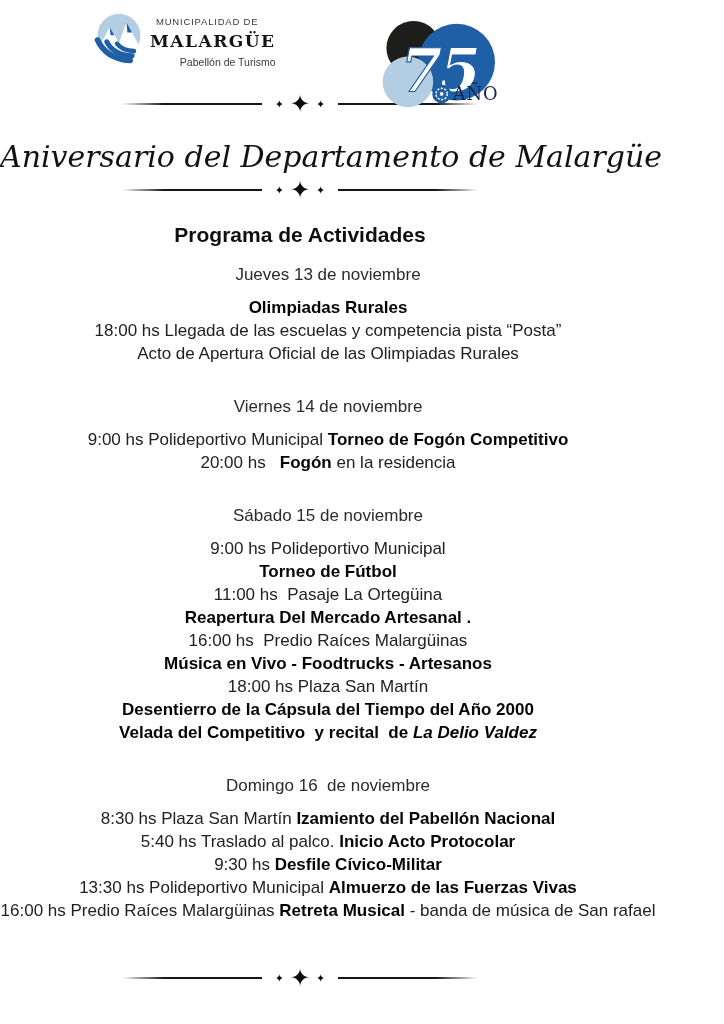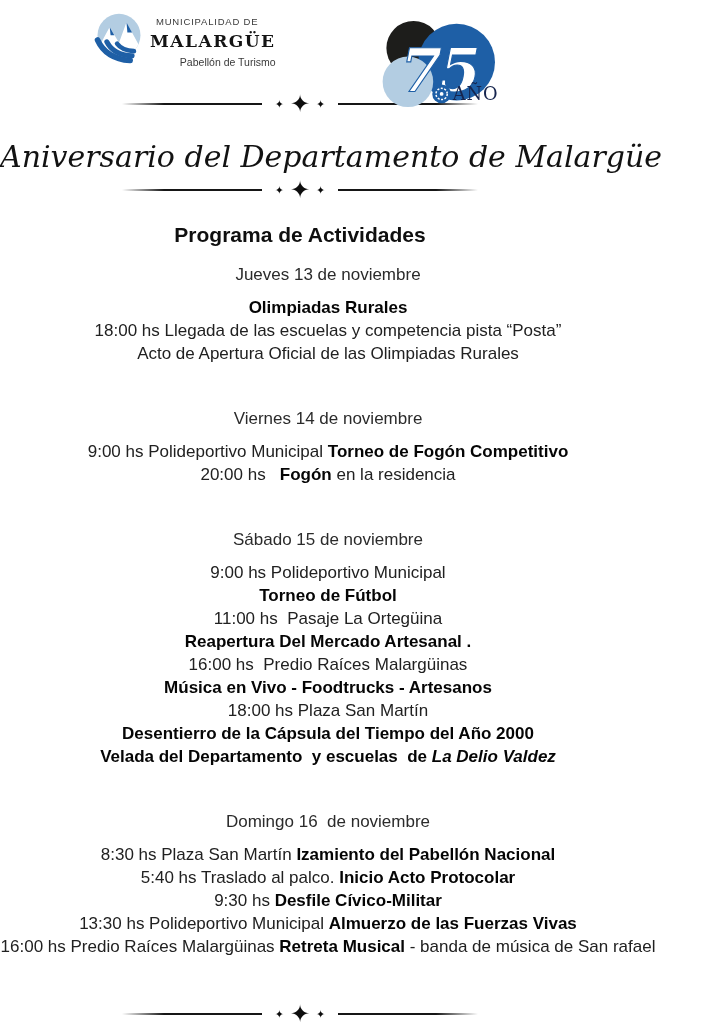--- a/index.html
+++ b/index.html
@@ -49,21 +49,21 @@
   .program-title {
     margin: 21px 0 0 0;
     text-align: center;
     font-size: 21px;
     font-weight: 700;
     color: #0f0f0f;
   }
 
   
   .program { width: 656px; margin: 16px auto 0 auto; text-align: center; }
-  .day { margin-top: 42px; }
+  .day { margin-top: 30px; }
   .day:first-child { margin-top: 0; }
   .day-date { font-size: 17px; line-height: 23px; color: #2b2b2b; margin-bottom: 10px; white-space: pre-wrap; }
   .line { font-size: 17px; line-height: 23px; color: #212121; white-space: pre-wrap; }
   .seg.b { font-weight: 700; color: #050505; }
   .seg.i { font-style: italic; }
 
   .divider-bottom { margin-top: 44px; }
 </style>
 </head>
 <body>
@@ -148,21 +148,21 @@
       <section class="day">
         <div class="day-date">Sábado 15 de noviembre</div>
         <div class="line"><span class="seg">9:00 hs Polideportivo Municipal</span></div>
         <div class="line"><span class="seg b">Torneo de Fútbol</span></div>
         <div class="line"><span class="seg">11:00 hs  Pasaje La Ortegüina</span></div>
         <div class="line"><span class="seg b">Reapertura Del Mercado Artesanal .</span></div>
         <div class="line"><span class="seg">16:00 hs  Predio Raíces Malargüinas</span></div>
         <div class="line"><span class="seg b">Música en Vivo - Foodtrucks - Artesanos</span></div>
         <div class="line"><span class="seg">18:00 hs Plaza San Martín</span></div>
         <div class="line"><span class="seg b">Desentierro de la Cápsula del Tiempo del Año 2000</span></div>
-        <div class="line"><span class="seg b">Velada del Departamento  y escuelas  de </span><span class="seg b i">La Delio Valdez</span></div>
+        <div class="line"><span class="seg b">Velada del Competitivo  y recital  de </span><span class="seg b i">La Delio Valdez</span></div>
       </section>
       <section class="day">
         <div class="day-date">Domingo 16  de noviembre</div>
         <div class="line"><span class="seg">8:30 hs Plaza San Martín </span><span class="seg b">Izamiento del Pabellón Nacional</span></div>
         <div class="line"><span class="seg">5:40 hs Traslado al palco. </span><span class="seg b">Inicio Acto Protocolar</span></div>
         <div class="line"><span class="seg">9:30 hs </span><span class="seg b">Desfile Cívico-Militar</span></div>
         <div class="line"><span class="seg">13:30 hs Polideportivo Municipal </span><span class="seg b">Almuerzo de las Fuerzas Vivas</span></div>
         <div class="line"><span class="seg">16:00 hs Predio Raíces Malargüinas </span><span class="seg b">Retreta Musical</span><span class="seg"> - banda de música de San rafael</span></div>
       </section>
     </main>

